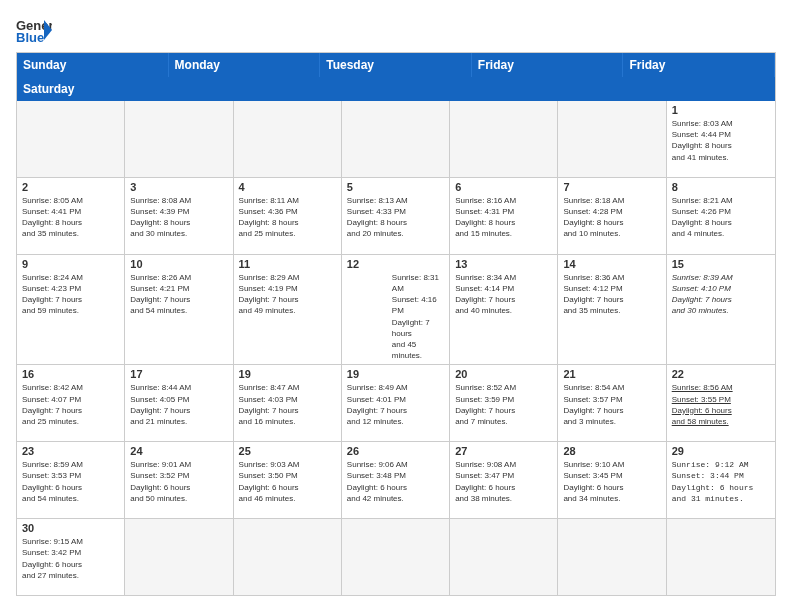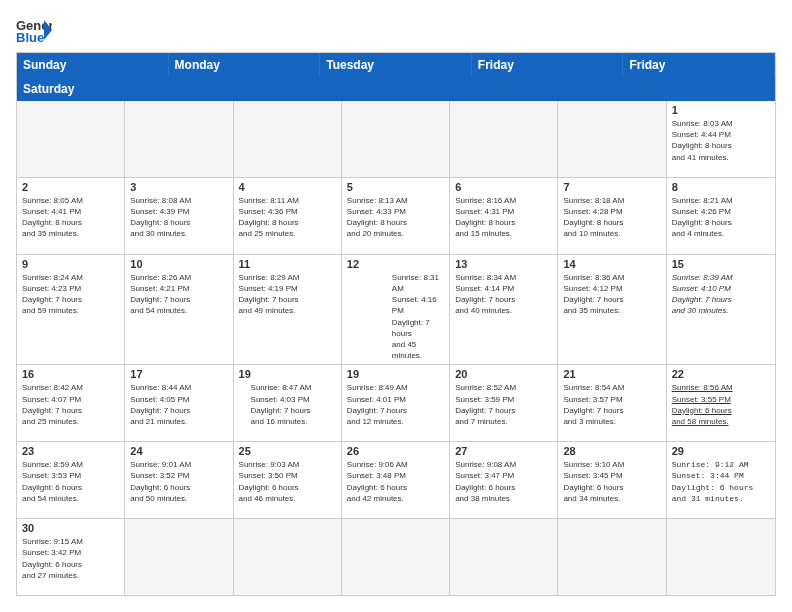--- a/index.html
+++ b/index.html
@@ -254,21 +254,21 @@
           </div>
           <div class="cal-cell">
             <div class="day-num">17</div>
             <div class="cell-text" style="white-space: pre-line;">Sunrise: 8:44 AM
 Sunset: 4:05 PM
 Daylight: 7 hours
 and 21 minutes.</div>
           </div>
           <div class="cal-cell">
             <div class="day-num">19</div>
-            <div class="cell-text" style="white-space: pre-line; margin-left: 12px;">Sunrise: 8:47 AM
+            <div class="cell-text" style="white-space: pre-line;">Sunrise: 8:47 AM
 Sunset: 4:03 PM
 Daylight: 7 hours
 and 16 minutes.</div>
           </div>
           <div class="cal-cell">
             <div class="day-num">19</div>
             <div class="cell-text" style="white-space: pre-line;">Sunrise: 8:49 AM
 Sunset: 4:01 PM
 Daylight: 7 hours
 and 12 minutes.</div>

